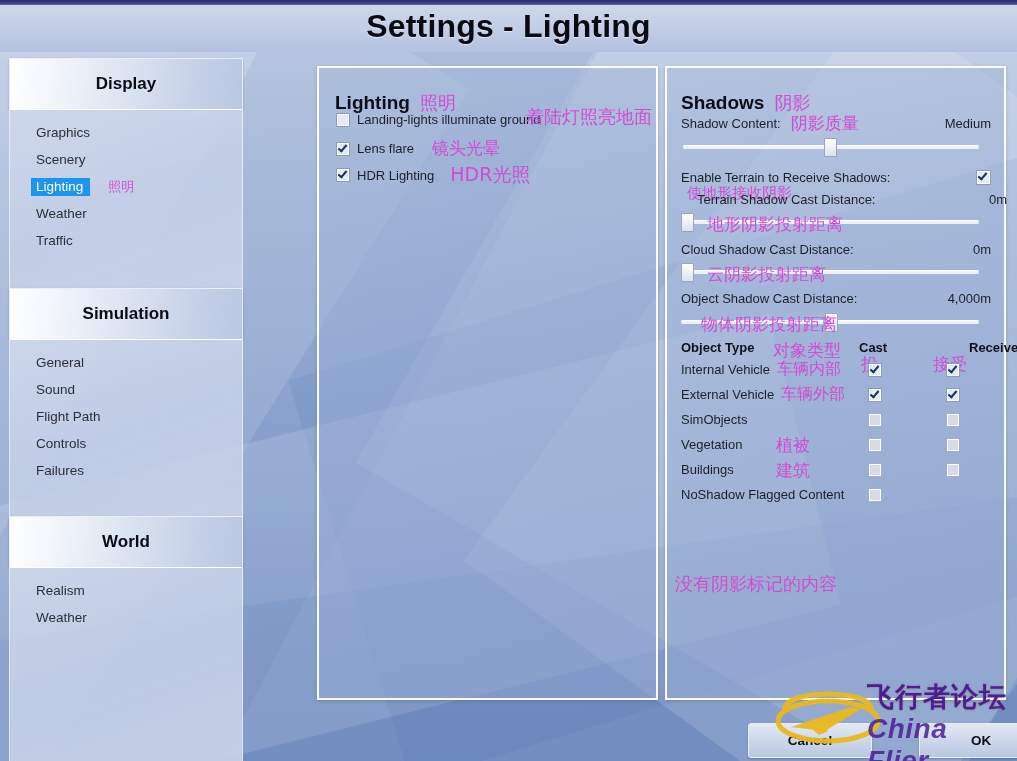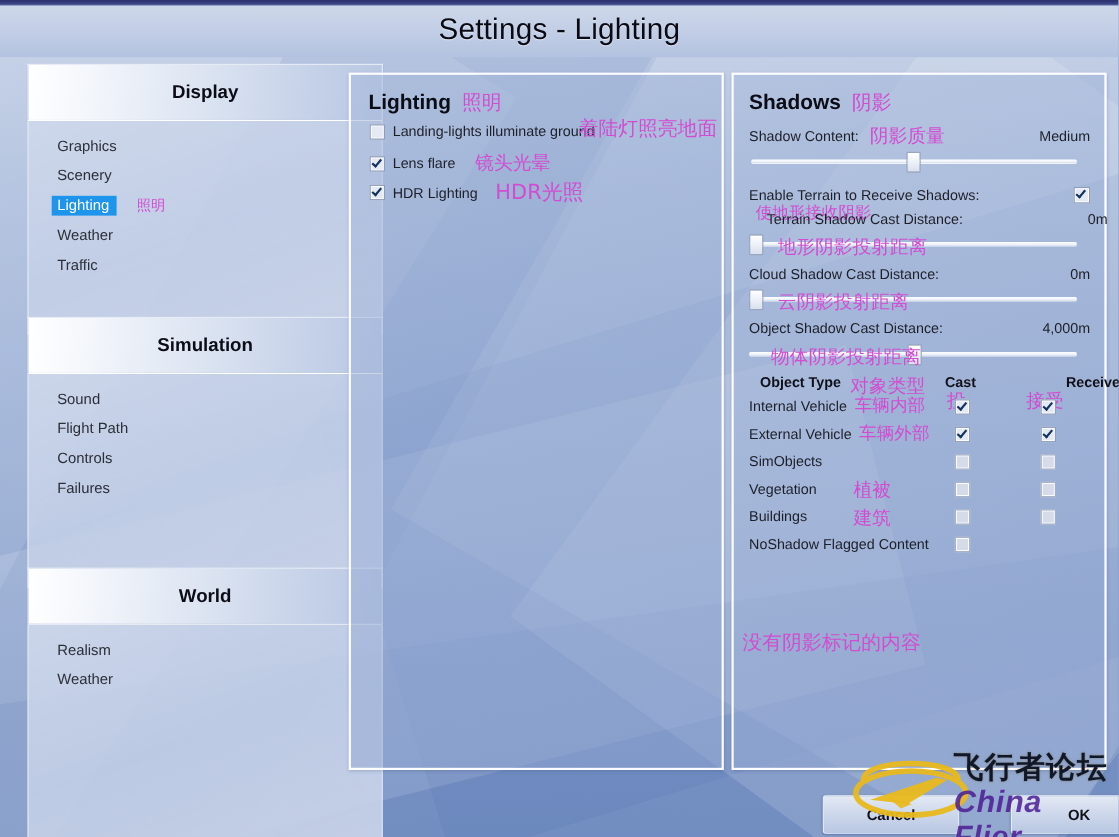--- a/index.html
+++ b/index.html
@@ -22,45 +22,45 @@
   .d2{left:140px;top:-240px;width:300px;height:1100px;transform:rotate(28deg);}
   .d3{left:560px;top:-300px;width:680px;height:1000px;transform:rotate(30deg);}
   .d4{left:330px;top:240px;width:900px;height:420px;transform:rotate(-17deg);}
   .d5{left:-180px;top:430px;width:1000px;height:300px;transform:rotate(-14deg);}
   .d6{left:-120px;top:560px;width:1400px;height:260px;transform:rotate(-8deg);}
   .d7{left:620px;top:80px;width:520px;height:700px;transform:rotate(36deg);}
 
   
   #title{position:absolute;left:0;top:4px;width:100%;height:44px;
       display:flex;align-items:center;justify-content:center;
-      font-size:27px;font-weight:normal;color:#0a0a14;letter-spacing:.2px;
+      font-size:32px;font-weight:bold;color:#0a0a14;letter-spacing:.2px;
       text-shadow:0 1px 1px rgba(255,255,255,.55);}
 
   
-  .navgroup{position:absolute;left:25px;width:323px;}
+  .navgroup{position:absolute;left:9px;width:234px;}
   .navhead{height:50px;display:flex;align-items:center;justify-content:center;
       font-size:17px;font-weight:bold;color:#0c0c16;
       background:linear-gradient(95deg,#ffffff 0%,#f3f6fb 18%,#dde5f2 48%,#c6d2e8 78%,#b9c7e3 100%);
       border:1px solid #e9eef7;border-bottom:none;
       box-shadow:0 1px 2px rgba(30,50,100,.25);}
   .navlist{background:linear-gradient(160deg,rgba(206,216,235,.92) 0%,rgba(196,208,231,.88) 50%,rgba(203,213,233,.9) 100%);
       border:1px solid rgba(255,255,255,.55);border-top:1px solid #ffffff;
       padding:9px 0 14px 0;}
   .navitem{height:27px;display:flex;align-items:center;padding-left:26px;
       font-size:13.5px;color:#2b2f38;cursor:default;}
   .navitem .lbl{display:inline-block;}
   .navitem.sel .lbl{background:#1f94ec;color:#ffffff;padding:1px 7px 2px 5px;margin-left:-5px;}
   .cn{color:#d24cd2;font-family:"DejaVu Sans", sans-serif;}
   .navitem .cn{margin-left:18px;font-size:13px;}
 
   
   .panel{position:absolute;border:2px solid #fdfdff;
       background:linear-gradient(150deg,rgba(168,186,219,.55) 0%,rgba(152,173,213,.5) 45%,rgba(143,165,209,.55) 100%);
       box-shadow:0 1px 3px rgba(40,60,110,.25);}
-  .ptitle{font-size:19px;font-weight:bold;color:#0c0c16;}
+  .ptitle{font-size:19px;font-weight:bold;color:#0c0c16;margin-top:10px;}
   .ptitle .cn{font-size:18px;margin-left:10px;font-weight:normal;}
 
   .row{display:flex;align-items:center;font-size:13px;color:#1d1f28;}
   .cbox{width:12px;height:12px;border:1px solid #8e9cb8;background:#e4e9f3;
       display:inline-block;position:relative;box-shadow:inset 0 0 0 1px #fbfcfe;}
   .cbox.on:after{content:"";position:absolute;left:3px;top:0px;width:3px;height:7px;
       border:solid #12325f;border-width:0 2px 2px 0;transform:rotate(40deg);}
   .cbox.dim{background:#d5dbe8;border-color:#a4afc6;}
 
   
@@ -78,21 +78,21 @@
   .btn{position:absolute;height:33px;border:1px solid #e8edf6;border-radius:3px;
       background:linear-gradient(180deg,#e3e9f4 0%,#cfd9ec 45%,#b9c7e2 100%);
       display:flex;align-items:center;justify-content:center;
       font-size:13.5px;font-weight:bold;color:#101018;cursor:pointer;
       box-shadow:0 1px 2px rgba(30,50,100,.3);}
 
   
   #wm{position:absolute;right:2px;bottom:0px;width:260px;height:86px;pointer-events:none;}
   #wm .ring{position:absolute;left:18px;top:4px;width:110px;height:78px;}
   #wm .t1{position:absolute;left:112px;top:4px;font-size:27px;font-weight:bold;
-      font-family:"DejaVu Sans", sans-serif;color:#0f172a;letter-spacing:1px;
+      font-family:"DejaVu Sans", sans-serif;color:#4c1d95;letter-spacing:1px;
       text-shadow:0 0 2px rgba(120,80,0,.5);}
   #wm .t2{position:absolute;left:112px;top:38px;font-size:28px;font-weight:bold;
       font-style:italic;color:#4c1d95;opacity:.85;letter-spacing:.5px;}
 </style>
 </head>
 <body>
 
 <div id="bg">
   <div class="diag d1"></div>
     <div class="diagd d2"></div>
@@ -126,20 +126,23 @@
     <div class="navitem">
       <span class="lbl">Traffic</span>
       </div>
   </div>
 </div>
 
 <div class="navgroup" style="top:288px;">
   <div class="navhead">Simulation</div>
   <div class="navlist" style="height:170px;">
     <div class="navitem">
+      <span class="lbl">General</span>
+      </div>
+    <div class="navitem">
       <span class="lbl">Sound</span>
       </div>
     <div class="navitem">
       <span class="lbl">Flight Path</span>
       </div>
     <div class="navitem">
       <span class="lbl">Controls</span>
       </div>
     <div class="navitem">
       <span class="lbl">Failures</span>
@@ -230,21 +233,21 @@
     <span style="margin-left:auto;">4,000m</span>
   </div>
   <div class="slider" style="position:absolute;left:14px;top:246px;width:298px;">
     <div class="track"></div>
     <div class="thumb" style="left:144px;"></div>
   </div>
   <div class="cn" style="position:absolute;left:34px;top:245px;font-size:17px;">物体阴影投射距离</div>
 
   <div style="position:absolute;left:14px;top:272px;width:310px;">
     <div style="position:relative;height:18px;">
-      <span class="colhead" style="position:absolute;left:10px;">Object Type</span>
+      <span class="colhead" style="position:absolute;left:0;">Object Type</span>
       <span class="cn" style="position:absolute;left:92px;top:-1px;font-size:17px;">对象类型</span>
       <span class="colhead" style="position:absolute;left:178px;">Cast</span>
       <span class="cn" style="position:absolute;left:180px;top:13px;font-size:17px;">投</span>
       <span class="colhead" style="position:absolute;left:248px;padding-left:40px;">Receive</span>
       <span class="cn" style="position:absolute;left:252px;top:13px;font-size:17px;">接受</span>
     </div>
 
     <div style="position:relative;height:25px;">
       <span class="row" style="position:absolute;left:0;top:4px;">Internal Vehicle</span>
       <span class="cn" style="position:absolute;left:96px;top:1px;font-size:16px;">车辆内部</span>

